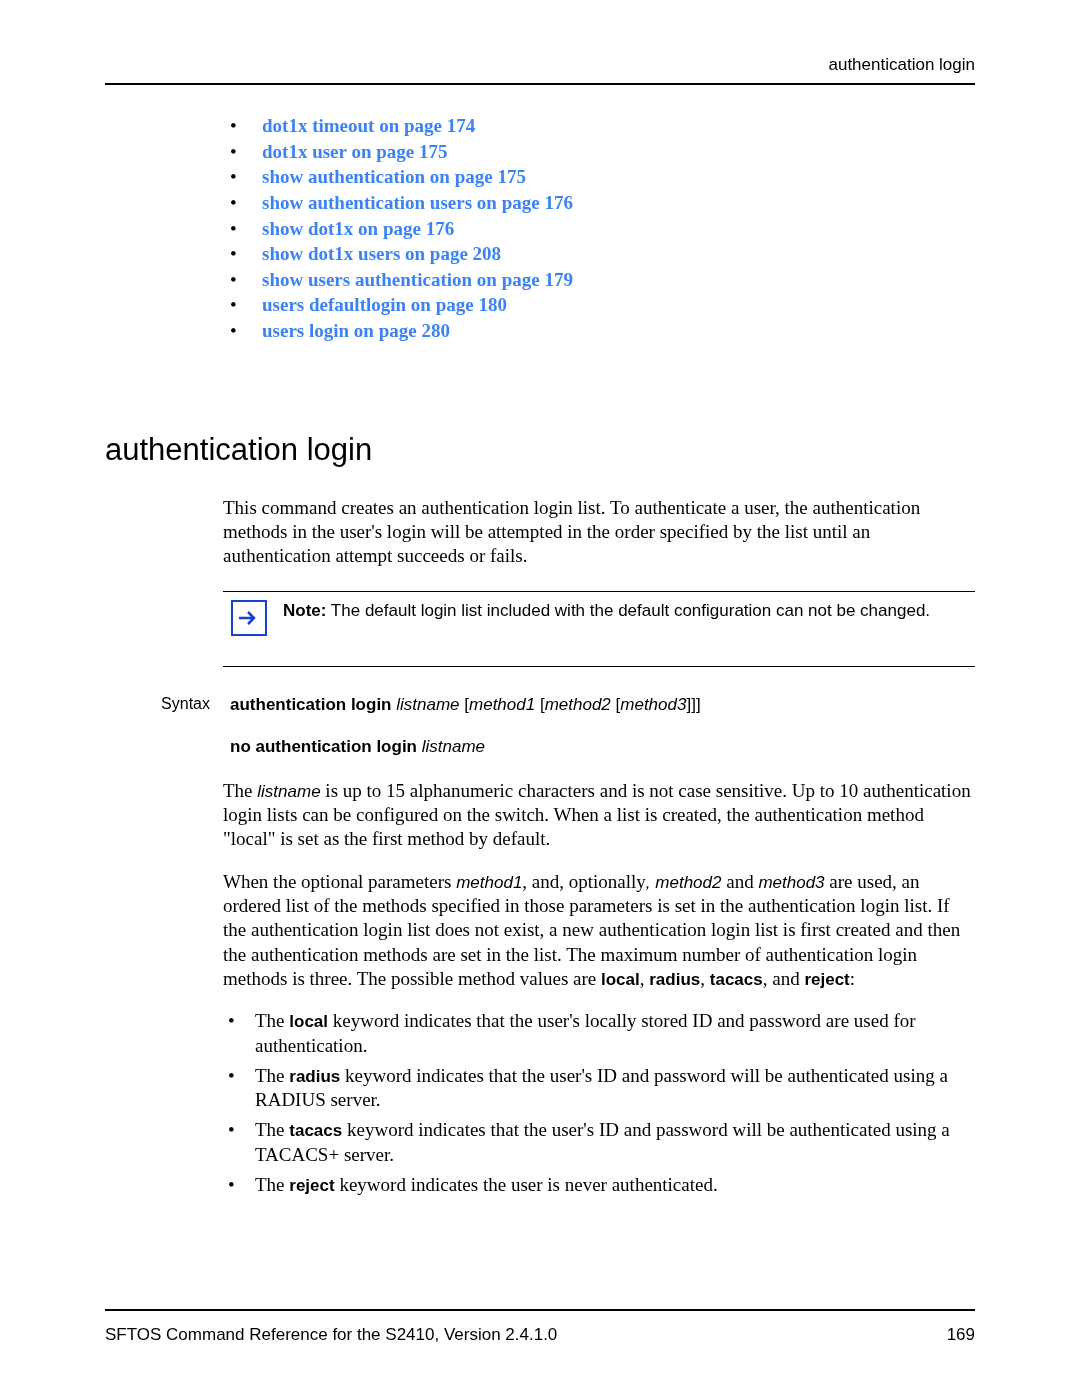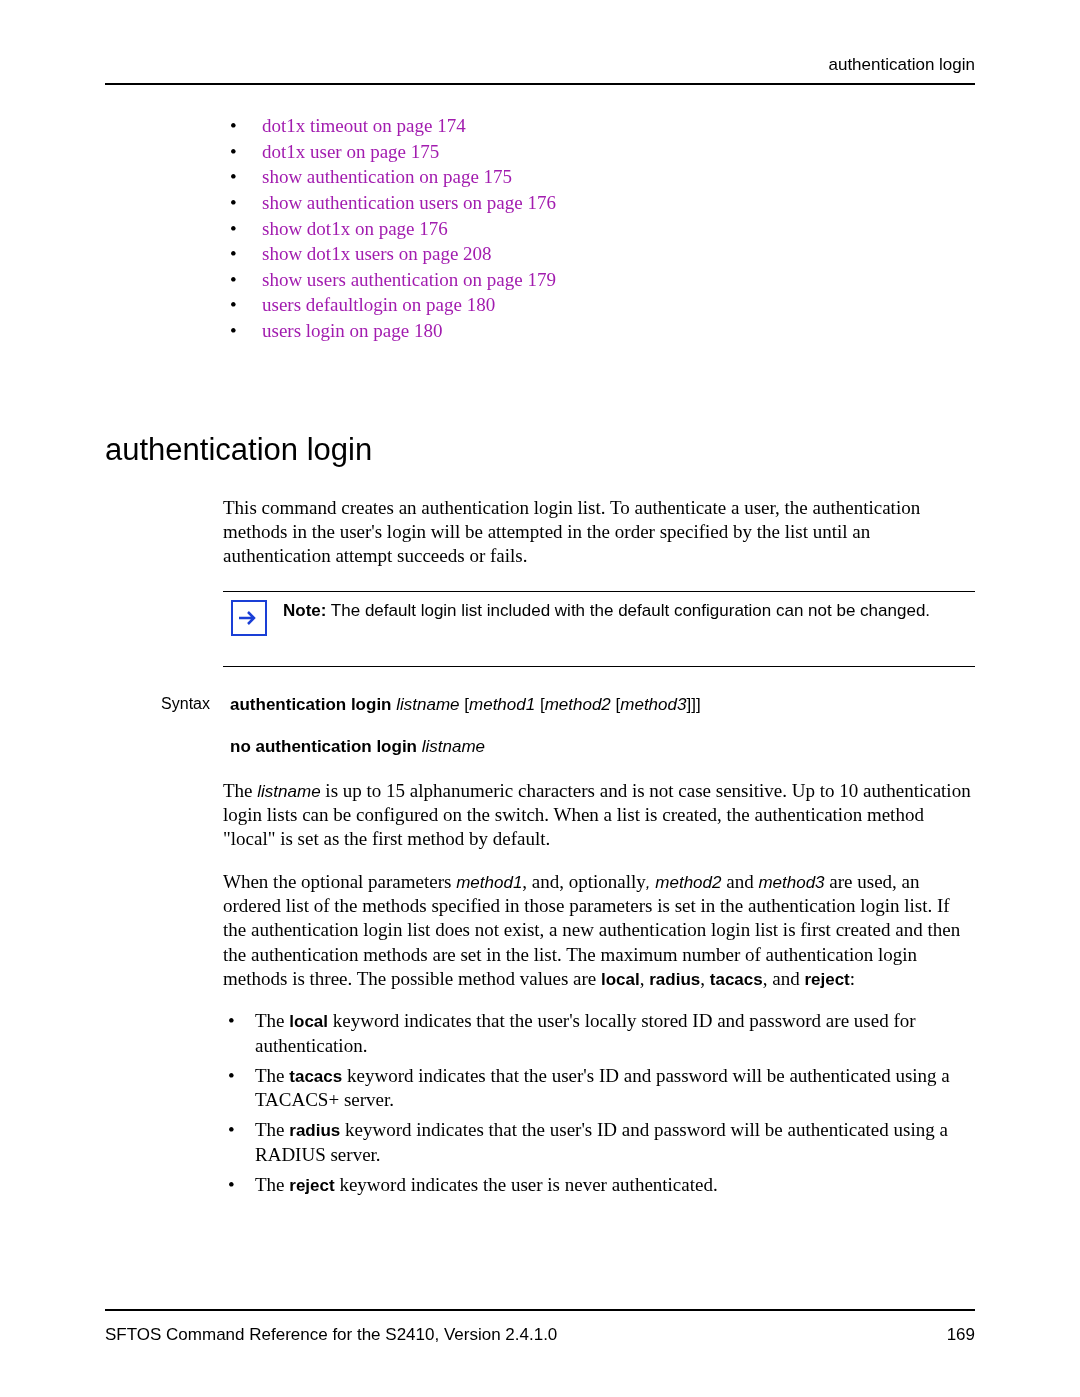--- a/index.html
+++ b/index.html
@@ -43,21 +43,22 @@
     line-height: 1.35;
     margin: 0;
   }
   .link-list li::before {
     content: "•";
     position: absolute;
     left: 0;
     color: #000;
   }
   .link {
-    color: #a21caf;
+    color: #3b82f6;
+    font-weight: bold;
   }
   .section-title {
     font-family: Arial, Helvetica, sans-serif;
     font-size: 31px;
     font-weight: 400;
     margin: 88px 0 28px 0;
   }
   .body-col {
     margin-left: 118px;
   }
@@ -189,21 +190,21 @@
 
   <ul class="link-list">
     <li><span class="link">dot1x timeout on page 174</span></li>
     <li><span class="link">dot1x user on page 175</span></li>
     <li><span class="link">show authentication on page 175</span></li>
     <li><span class="link">show authentication users on page 176</span></li>
     <li><span class="link">show dot1x on page 176</span></li>
     <li><span class="link">show dot1x users on page 208</span></li>
     <li><span class="link">show users authentication on page 179</span></li>
     <li><span class="link">users defaultlogin on page 180</span></li>
-    <li><span class="link">users login on page 180</span></li>
+    <li><span class="link">users login on page 280</span></li>
   </ul>
 
   <h1 class="section-title">authentication login</h1>
 
   <div class="body-col">
     <p class="para">This command creates an authentication login list. To authenticate a user, the authentication methods in the user's login will be attempted in the order specified by the list until an authentication attempt succeeds or fails.</p>
 
     <hr class="note-rule">
     <div class="note-row">
       <div class="note-icon">
@@ -241,24 +242,24 @@
 
     <p class="para">
       <span>When the optional parameters </span><span class="inline-ital-sans">method1</span><span>, and, optionally</span><span class="inline-ital-sans">, method2</span><span> and </span><span class="inline-ital-sans">method3</span><span> are used, an ordered list of the methods specified in those parameters is set in the authentication login list. If the authentication login list does not exist, a new authentication login list is first created and then the authentication methods are set in the list. The maximum number of authentication login methods is three. The possible method values are </span><span class="inline-bold-sans">local</span><span>, </span><span class="inline-bold-sans">radius</span><span>, </span><span class="inline-bold-sans">tacacs</span><span>, and  </span><span class="inline-bold-sans">reject</span><span>:</span>
     </p>
 
     <ul class="method-list">
       <li>
         <span>The </span><span class="kw">local</span><span> keyword indicates that the user's locally stored ID and password are used for authentication.</span>
       </li>
       <li>
+        <span>The </span><span class="kw">radius</span><span> keyword indicates that the user's ID and password will be authenticated using a RADIUS server.</span>
+      </li>
+      <li>
         <span>The </span><span class="kw">tacacs</span><span> keyword indicates that the user's ID and password will be authenticated using a TACACS+ server.</span>
-      </li>
-      <li>
-        <span>The </span><span class="kw">radius</span><span> keyword indicates that the user's ID and password will be authenticated using a RADIUS server.</span>
       </li>
       <li>
         <span>The </span><span class="kw">reject</span><span> keyword indicates the user is never authenticated.</span>
       </li>
     </ul>
   </div>
 
   <div class="footer">
     <hr class="footer-rule">
     <div class="footer-row">

